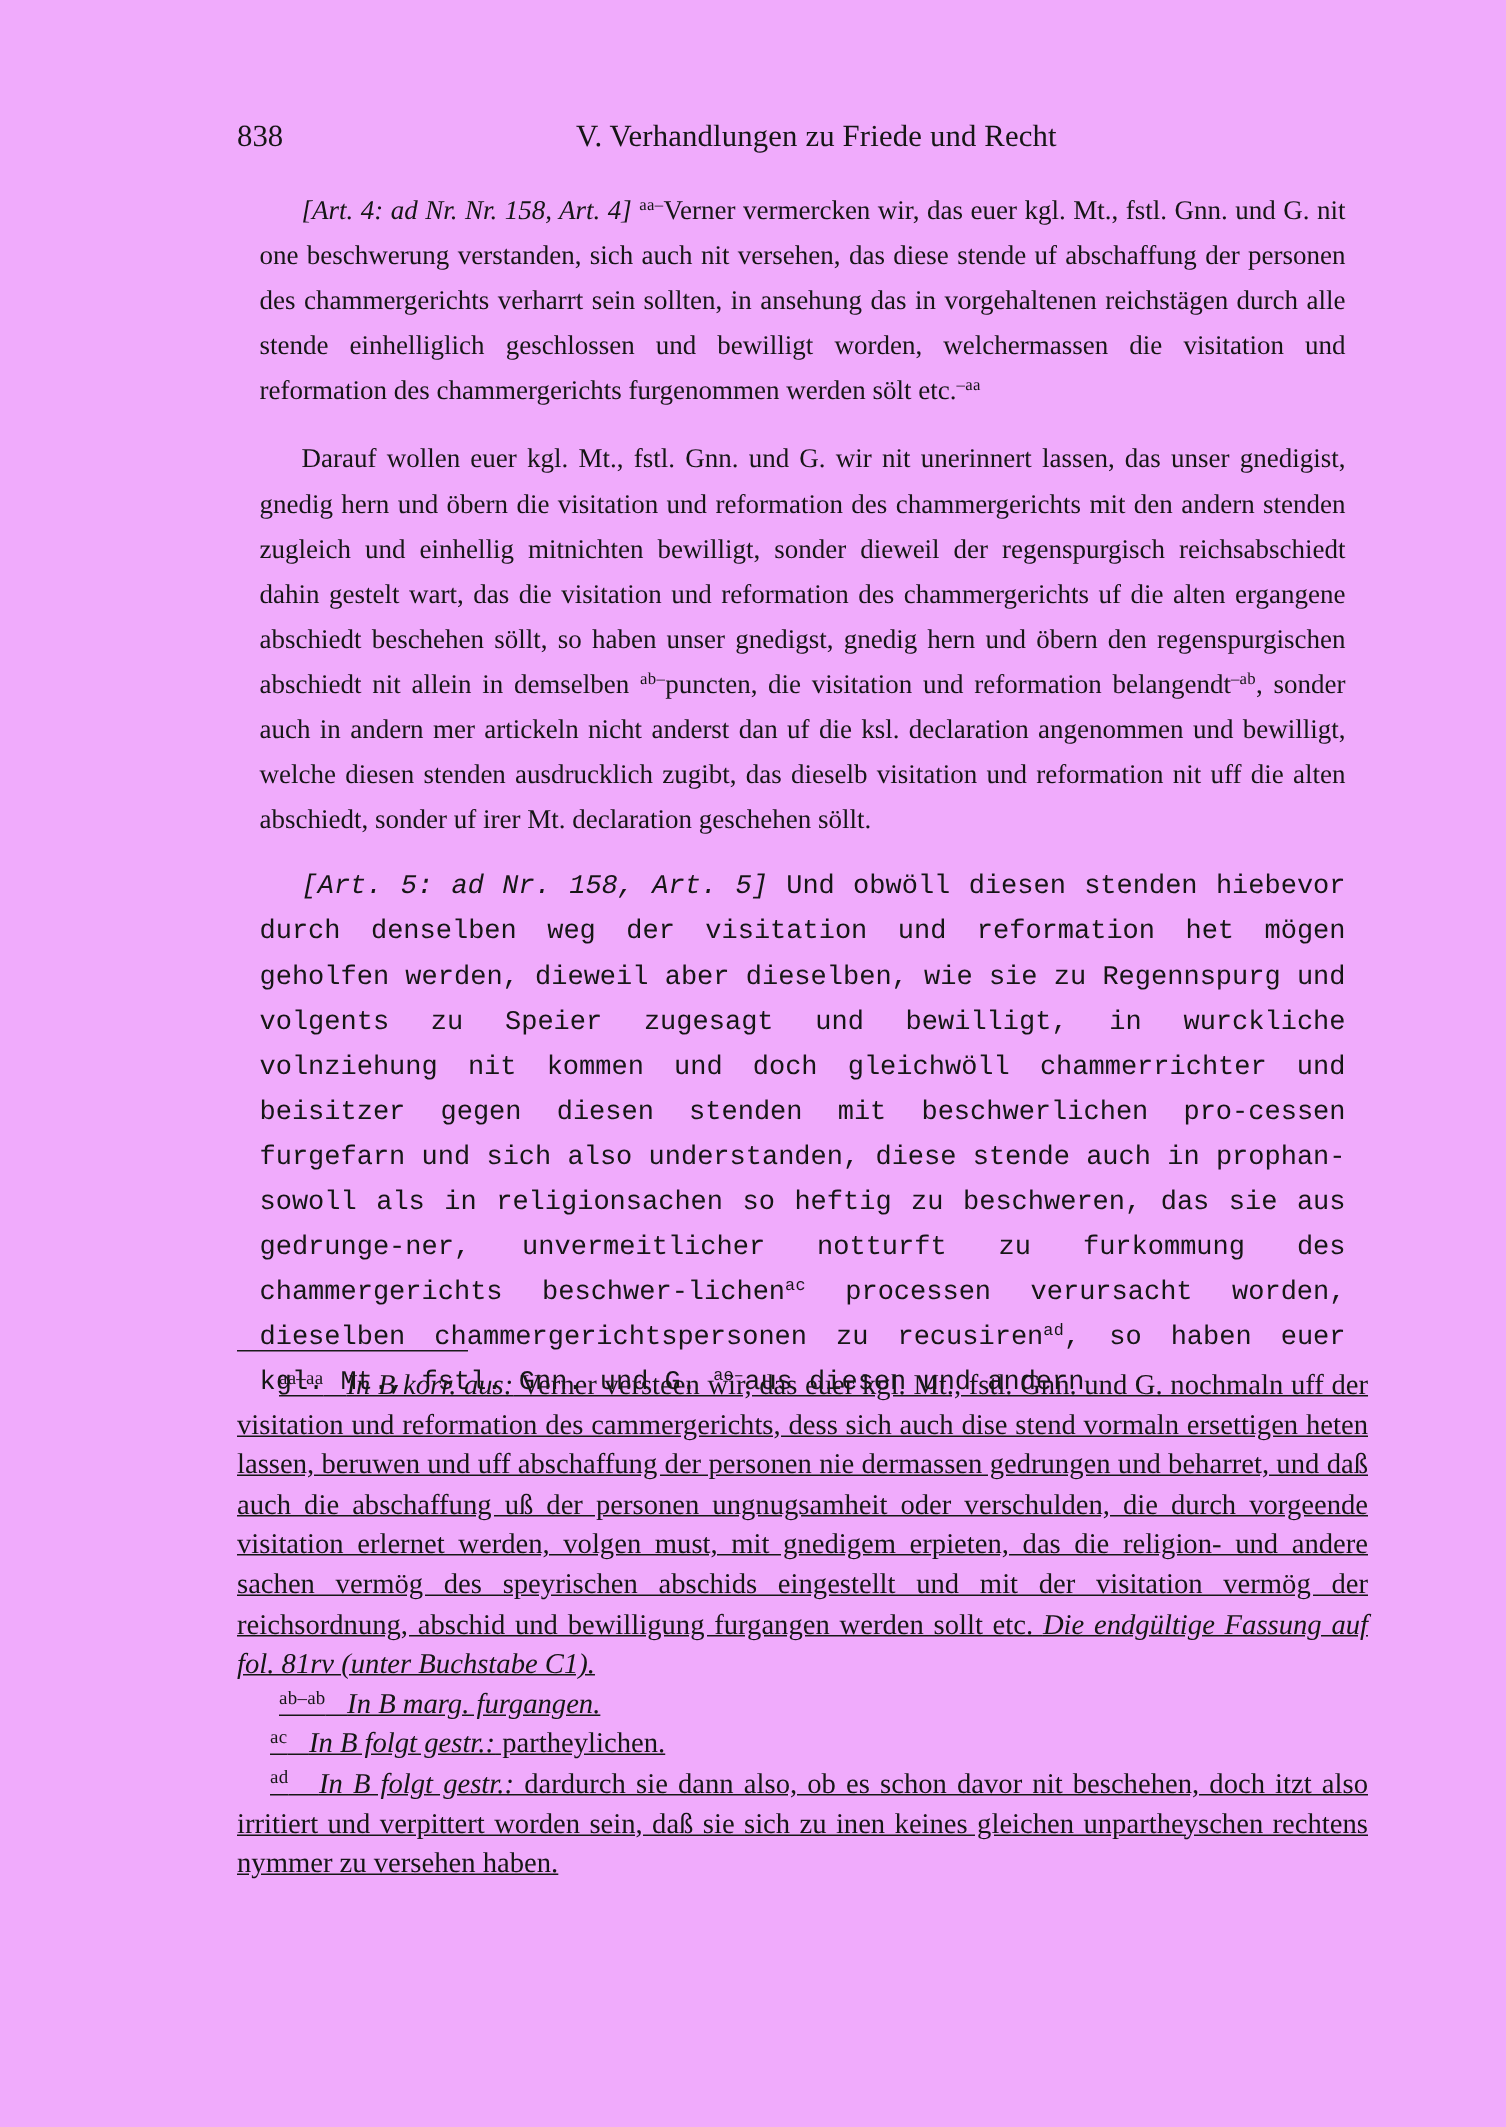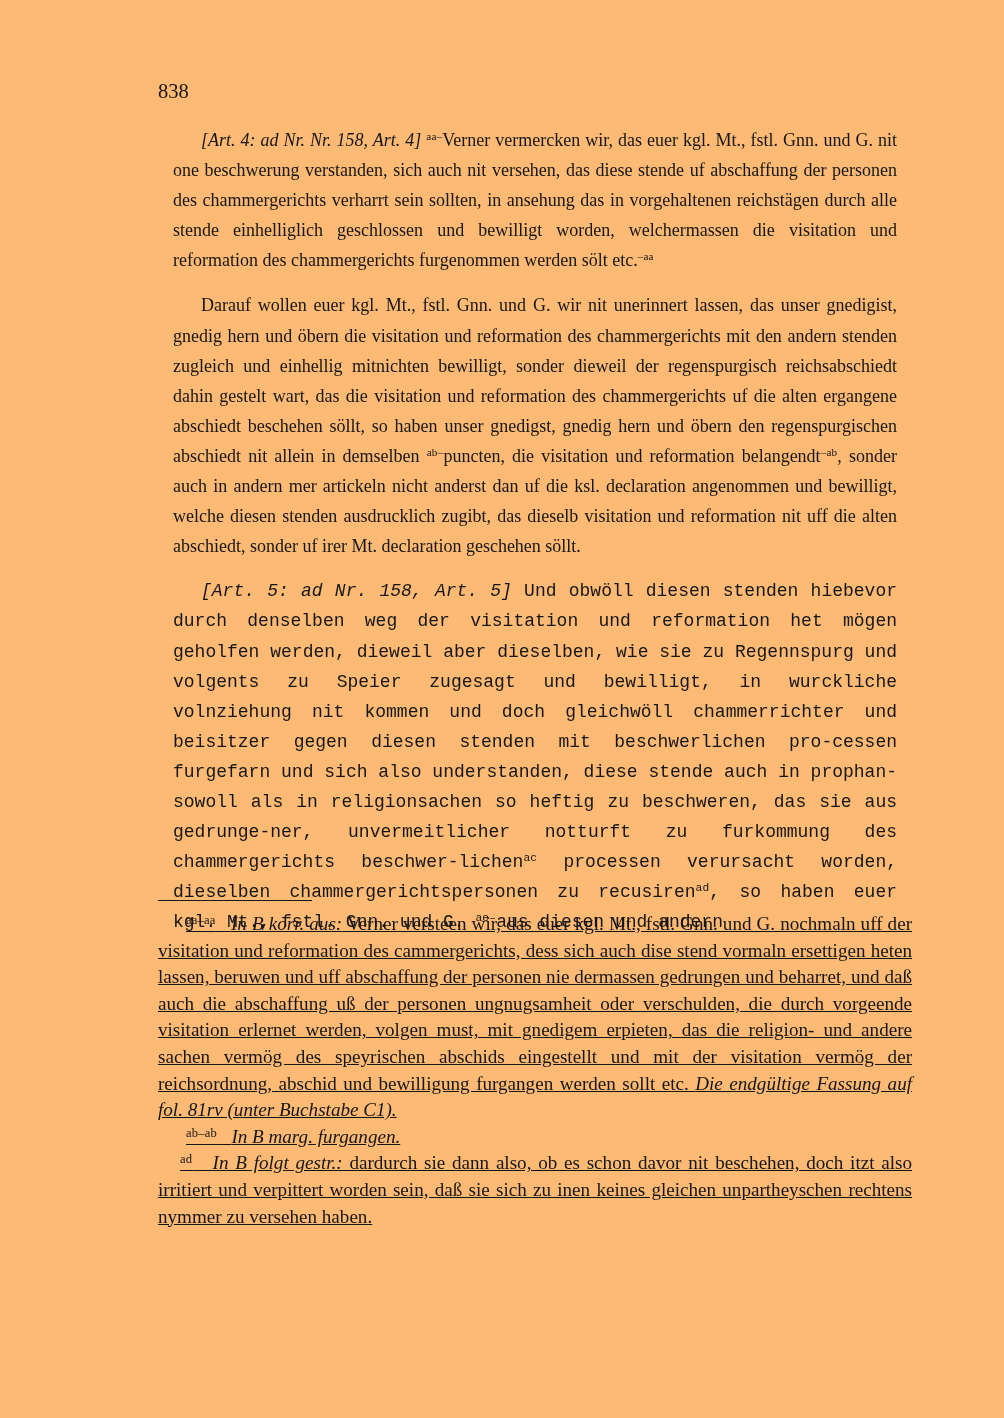--- a/index.html
+++ b/index.html
@@ -8,21 +8,21 @@
     background: #ffffff;
   }
   body {
     font-family: "Liberation Serif", "DejaVu Serif", serif;
     color: #161616;
   }
   .page {
     position: relative;
     width: 1004px;
     height: 1418px;
-    background: #fdba74;
+    background: #f0abfc;
     overflow: hidden;
     box-sizing: border-box;
   }
   .content {
     position: absolute;
     left: 158px;
     top: 72px;
     width: 754px;
   }
 
@@ -112,20 +112,21 @@
 </style>
 </head>
 <body>
 
 <div class="page">
 
   <div class="content">
 
     <div class="runninghead">
       <span class="folio">838</span>
+      <span class="head-title">V. Verhandlungen zu Friede und Recht</span>
     </div>
 
     <div class="body-block">
 
       <p class="para"><span class="artref">[Art. 4: ad Nr. Nr. 158, Art. 4]</span> <sup class="marker">aa–</sup><span>Verner vermercken wir, das euer kgl. Mt., fstl. Gnn. und G. nit one beschwerung verstanden, sich auch nit versehen, das diese stende uf abschaffung der personen des chammergerichts verharrt sein sollten, in ansehung das in vorgehaltenen reichstägen durch alle stende einhelliglich geschlossen und bewilligt worden, welchermassen die visitation und reformation des chammergerichts furgenommen werden sölt etc.</span><sup class="marker">–aa</sup></p>
 
       <p class="para"><span>Darauf wollen euer kgl. Mt., fstl. Gnn. und G. wir nit unerinnert lassen, das unser gnedigist, gnedig hern und öbern die visitation und reformation des chammergerichts mit den andern stenden zugleich und einhellig mitnichten bewilligt, sonder dieweil der regenspurgisch reichsabschiedt dahin gestelt wart, das die visitation und reformation des chammergerichts uf die alten ergangene abschiedt beschehen söllt, so haben unser gnedigst, gnedig hern und öbern den regenspurgischen abschiedt nit allein in demselben </span><sup class="marker">ab–</sup><span>puncten, die visitation und reformation belangendt</span><sup class="marker">–ab</sup><span>, sonder auch in andern mer artickeln nicht anderst dan uf die ksl. declaration angenommen und bewilligt, welche diesen stenden ausdrucklich zugibt, das dieselb visitation und reformation nit uff die alten abschiedt, sonder uf irer Mt. declaration geschehen söllt.</span></p>
 
       <p class="para"><span class="artref">[Art. 5: ad Nr. 158, Art. 5]</span><span> Und obwöll diesen stenden hiebevor durch denselben weg der visitation und reformation het mögen geholfen werden, dieweil aber dieselben, wie sie zu Regennspurg und volgents zu Speier zugesagt und bewilligt, in wurckliche volnziehung nit kommen und doch gleichwöll chammerrichter und beisitzer gegen diesen stenden mit beschwerlichen pro-cessen furgefarn und sich also understanden, diese stende auch in prophan-sowoll als in religionsachen so heftig zu beschweren, das sie aus gedrunge-ner, unvermeitlicher notturft zu furkommung des chammergerichts beschwer-lichen</span><sup class="marker">ac</sup><span> processen verursacht worden, dieselben chammergerichtspersonen zu recusiren</span><sup class="marker">ad</sup><span>, so haben euer kgl. Mt., fstl. Gnn. und G. </span><sup class="marker">ae–</sup><span>aus diesen und andern</span></p>
 
@@ -133,18 +134,19 @@
   </div>
 
   <div class="footnotes">
 
     <hr class="fn-rule">
 
     <p class="fn first"><span class="fn-lead"></span><span class="fn-sup">aa–aa</span>&nbsp;&nbsp;&nbsp;<span class="it">In B korr. aus:</span><span> Verner versteen wir, das euer kgl. Mt., fstl. Gnn. und G. nochmaln uff der visitation und reformation des cammergerichts, dess sich auch dise stend vormaln ersettigen heten lassen, beruwen und uff abschaffung der personen nie dermassen gedrungen und beharret, und daß auch die abschaffung uß der personen ungnugsamheit oder verschulden, die durch vorgeende visitation erlernet werden, volgen must, mit gnedigem erpieten, das die religion- und andere sachen vermög des speyrischen abschids eingestellt und mit der visitation vermög der reichsordnung, abschid und bewilligung furgangen werden sollt etc. </span><span class="it">Die endgültige Fassung auf fol. 81rv (unter Buchstabe C1).</span></p>
 
     <p class="fn"><span class="fn-lead"></span><span class="fn-sup">ab–ab</span>&nbsp;&nbsp;&nbsp;<span class="it">In B marg. furgangen.</span><span></span></p>
 
+    <p class="fn"><span class="fn-lead-wide"></span><span class="fn-sup">ac</span>&nbsp;&nbsp;&nbsp;<span class="it">In B folgt gestr.:</span><span> partheylichen.</span></p>
 
     <p class="fn"><span class="fn-lead-wide"></span><span class="fn-sup">ad</span>&nbsp;&nbsp;&nbsp;<span class="it">In B folgt gestr.:</span><span> dardurch sie dann also, ob es schon davor nit beschehen, doch itzt also irritiert und verpittert worden sein, daß sie sich zu inen keines gleichen unpartheyschen rechtens nymmer zu versehen haben.</span></p>
 
   </div>
 
 </div>
 
 </body></html>

